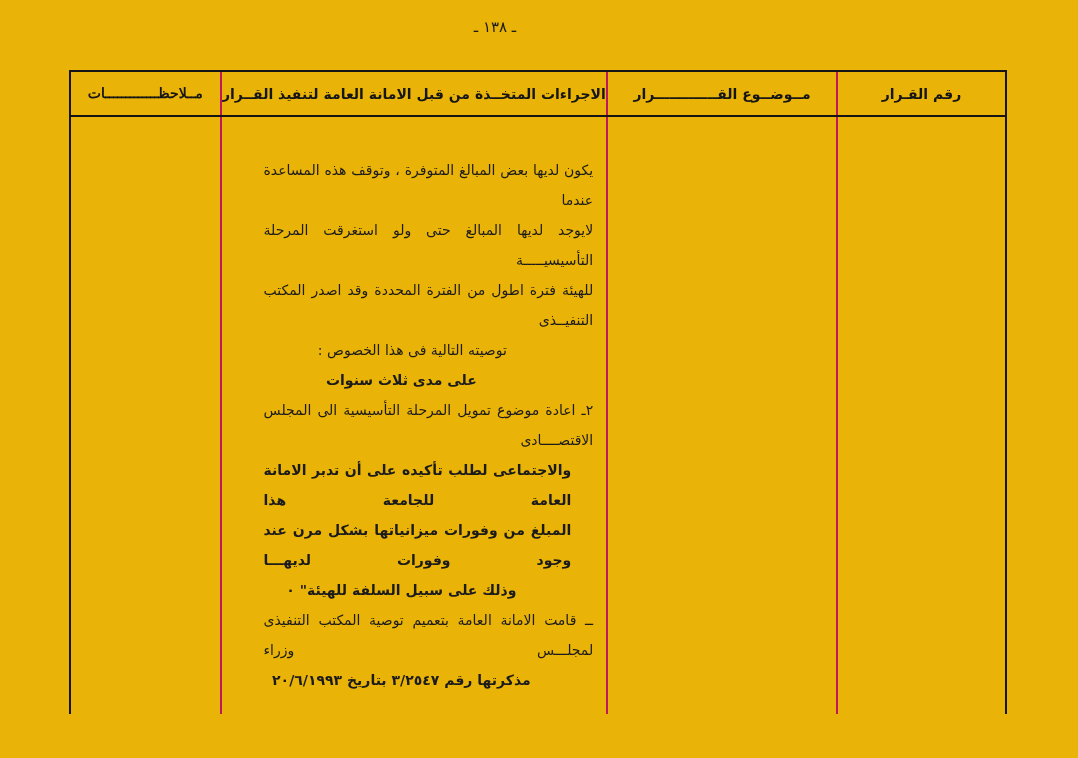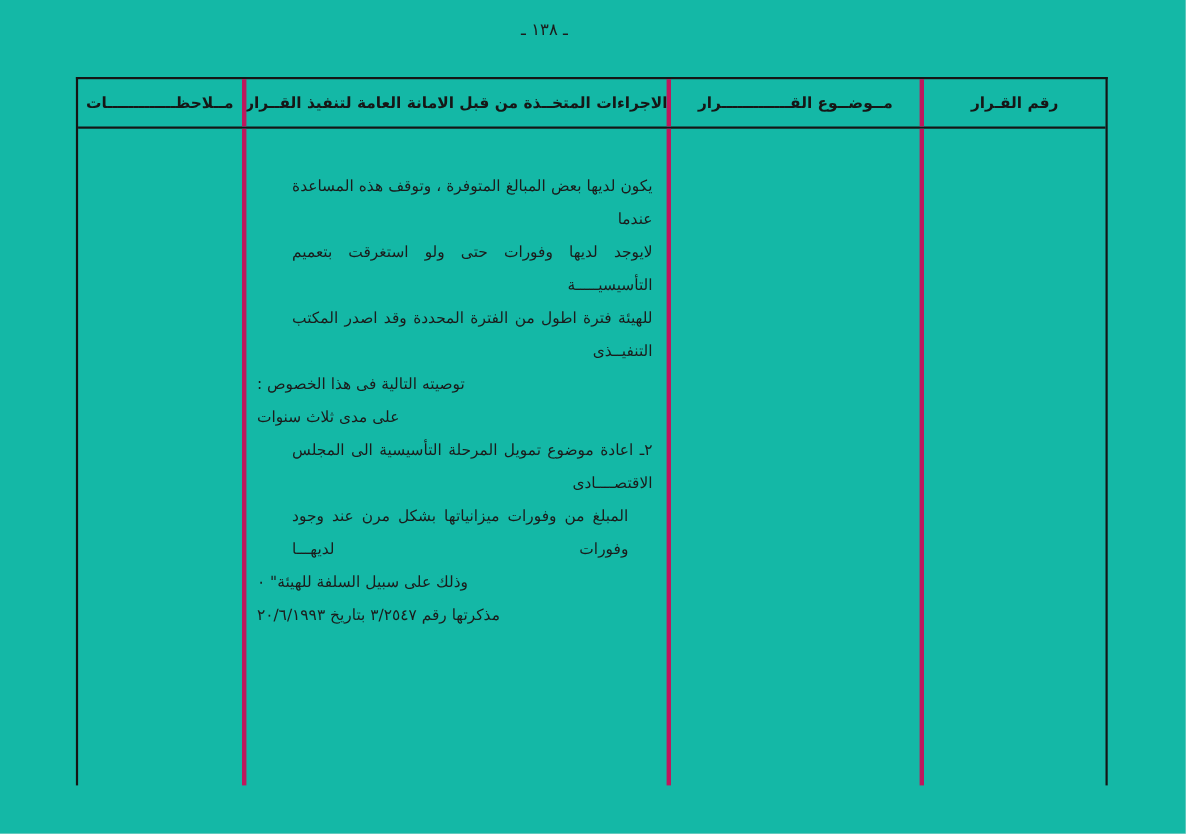--- a/index.html
+++ b/index.html
@@ -2,21 +2,21 @@
 <html lang="ar"><head>
 <meta charset="utf-8">
 <style>
   * { margin: 0; padding: 0; box-sizing: border-box; }
   html, body { background: #e8e8e6; }
   .page {
     position: relative;
     width: 1078px;
     height: 758px;
     margin: 0 auto;
-    background: #14b8a6;
+    background: #eab308;
     color: #161616;
     font-family: "DejaVu Sans", sans-serif;
     overflow: hidden;
   }
   .page-number {
     position: absolute;
     top: 18px;
     left: 0;
     width: 990px;
     text-align: center;
@@ -33,52 +33,52 @@
     border-bottom: none;
     direction: rtl;
   }
   .row { display: flex; width: 100%; }
   .header-row {
     height: 45px;
     border-bottom: 2px solid #151515;
   }
   .body-row { height: 597px; }
   .cell {
-    border-left: 4px solid #be185d;
+    border-left: 2px solid #be185d;
     height: 100%;
   }
   .cell:last-child { border-left: none; }
   .col-num        { width: 18.1%; }
   .col-subject    { width: 24.6%; }
   .col-procedures { width: 41.4%; }
-  .col-notes      { width: 15.9%; }
+  .col-notes      { width: 15.9%; font-family: Liberation Serif, serif; }
   .header-cell {
     display: flex;
     align-items: center;
     justify-content: center;
     font-weight: bold;
     font-size: 14px;
     white-space: nowrap;
     overflow: hidden;
   }
   .col-procedures.body-cell {
     padding: 38px 13px 0 10px;
     font-size: 14px;
   }
   .line {
     line-height: 30px;
-    text-align: left;
+    text-align: center;
     color: #1b1b1b;
   }
   .line.fill {
     text-align: justify;
     text-align-last: justify;
     margin-left: 32px;
   }
-  .line.indent { padding-right: 22px; }
+  .line.indent { padding-right: 22px; font-weight: bold; }
 </style>
 </head>
 <body>
 
 <div class="page">
 
   <div class="page-number">ـ  ١٣٨  ـ</div>
 
   <div class="doc-table">
 
@@ -88,27 +88,29 @@
       <div class="cell col-procedures header-cell">الاجراءات المتخــذة من قبل الامانة العامة لتنفيذ القــرار</div>
       <div class="cell col-notes header-cell">مــلاحظـــــــــــــات</div>
     </div>
 
     <div class="row body-row">
       <div class="cell col-num body-cell"></div>
       <div class="cell col-subject body-cell"></div>
       <div class="cell col-procedures body-cell">
         <div>
             <div class="line fill">يكون لديها بعض المبالغ المتوفرة ، وتوقف هذه المساعدة عندما</div>
-            <div class="line fill">لايوجد لديها وفورات حتى ولو استغرقت بتعميم التأسيسيـــــة</div>
+            <div class="line fill">لايوجد لديها المبالغ حتى ولو استغرقت المرحلة التأسيسيـــــة</div>
             <div class="line fill">للهيئة فترة اطول من الفترة المحددة وقد اصدر المكتب التنفيــذى</div>
             <div class="line">توصيته التالية فى هذا الخصوص :</div>
             <div class="line indent">على مدى ثلاث سنوات</div>
             <div class="line fill">٢ـ اعادة موضوع تمويل المرحلة التأسيسية الى المجلس الاقتصــــادى</div>
+            <div class="line fill indent">والاجتماعى لطلب تأكيده على أن تدبر الامانة العامة للجامعة هذا</div>
             <div class="line fill indent">المبلغ من وفورات ميزانياتها بشكل مرن عند وجود وفورات لديهـــا</div>
             <div class="line indent">وذلك على سبيل السلفة للهيئة" ٠</div>
+            <div class="line fill">ــ  قامت الامانة العامة بتعميم توصية المكتب التنفيذى لمجلـــس وزراء</div>
             <div class="line indent">مذكرتها رقم ٣/٢٥٤٧ بتاريخ ٢٠/٦/١٩٩٣</div>
           </div>
       </div>
       <div class="cell col-notes body-cell"></div>
     </div>
 
   </div>
 </div>
 
 </body></html>

